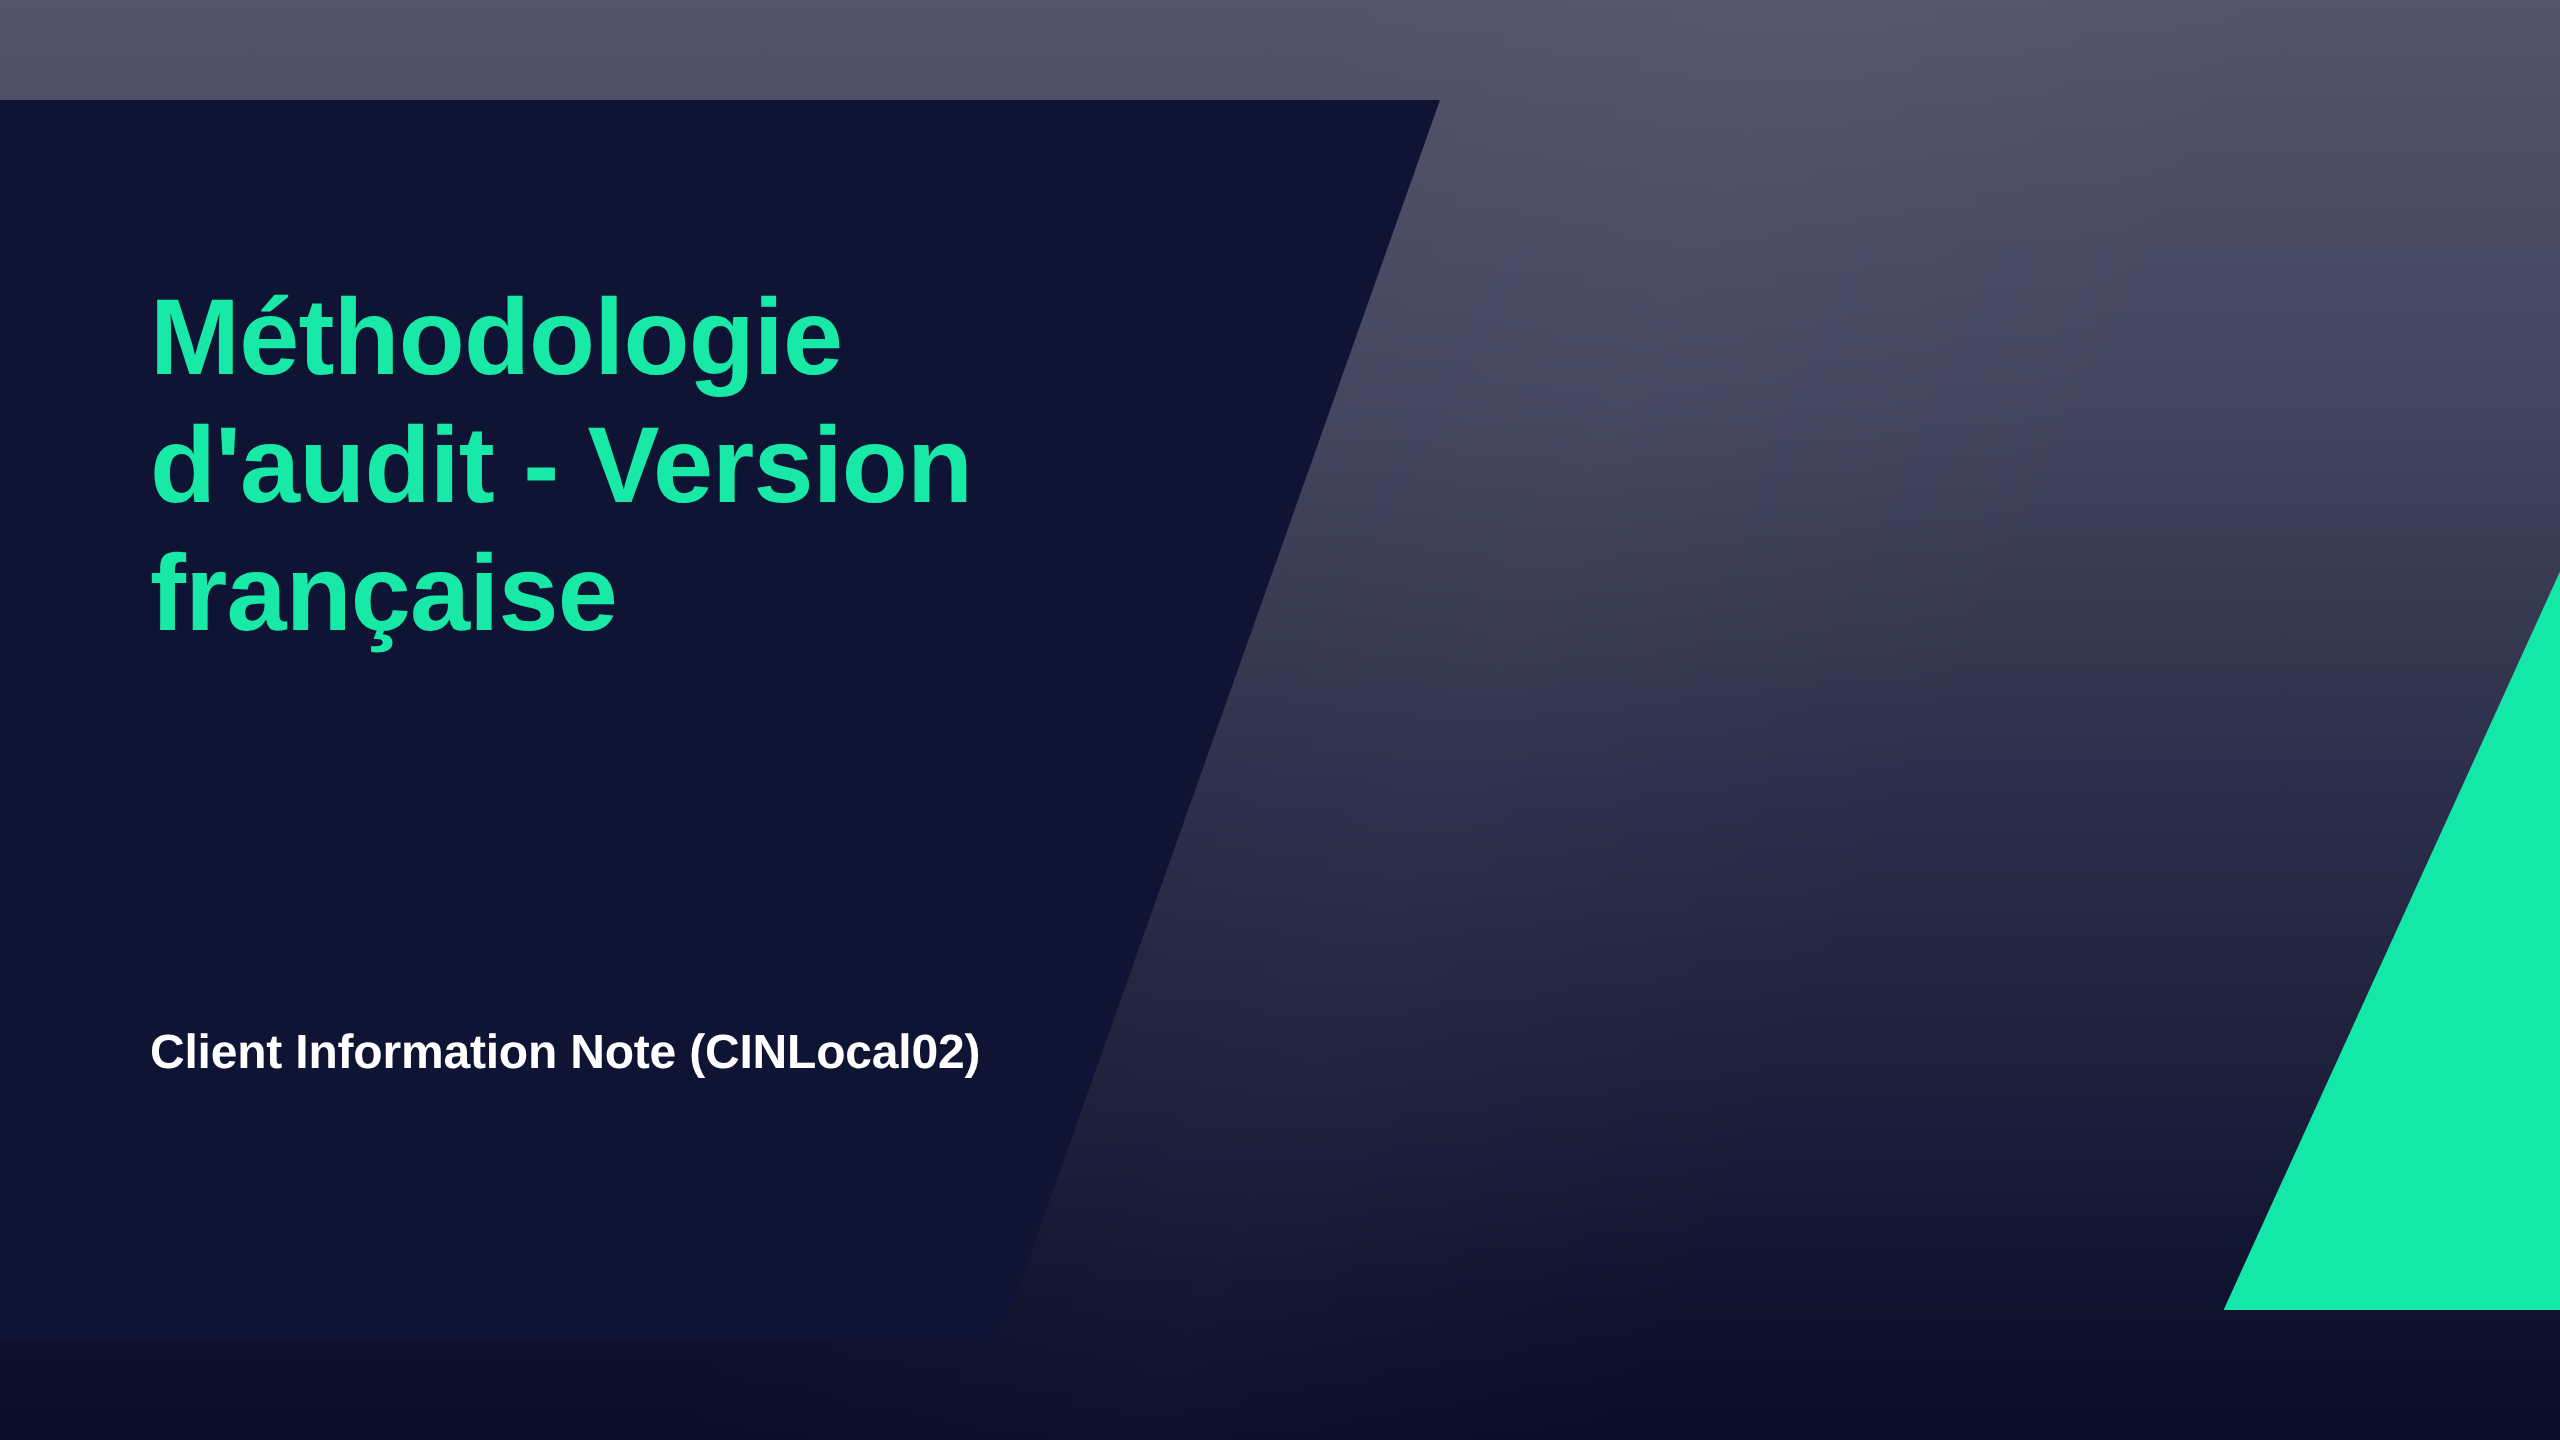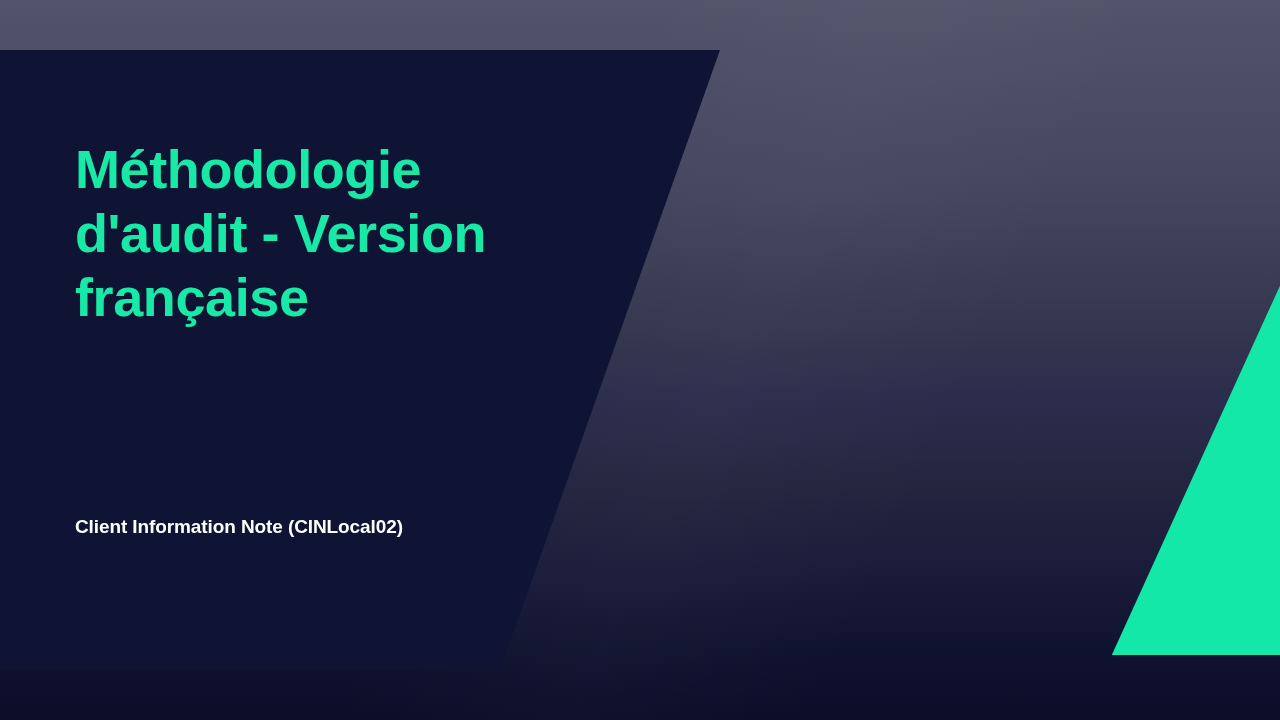--- a/index.html
+++ b/index.html
@@ -89,21 +89,21 @@
     letter-spacing: -0.4px;
   }
 
   .slide-subtitle {
     position: absolute;
     top: 440px;
     left: 0;
     width: 440px;
     margin: 0;
     color: #ffffff;
-    font-size: 19px;
+    font-size: 24px;
     font-weight: 700;
     line-height: 42px;
     letter-spacing: -0.1px;
   }
 </style>
 </head>
 <body>
 
 <div id="slide">
 

